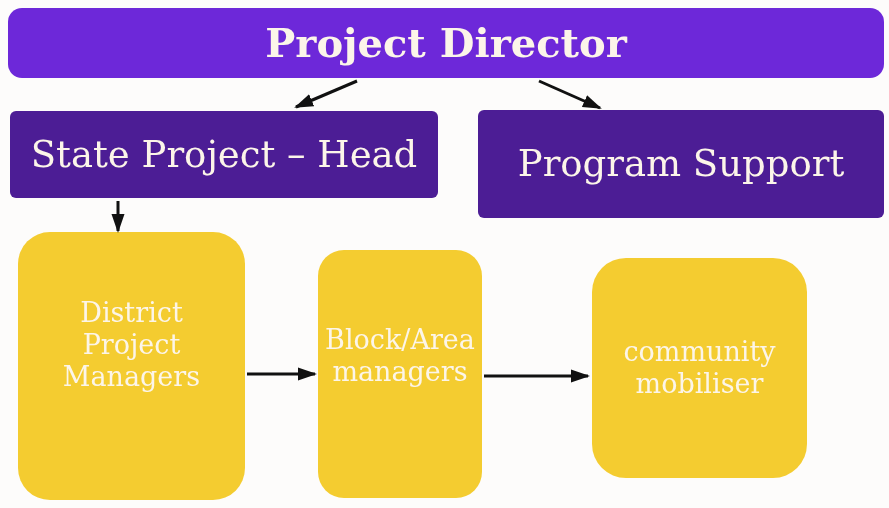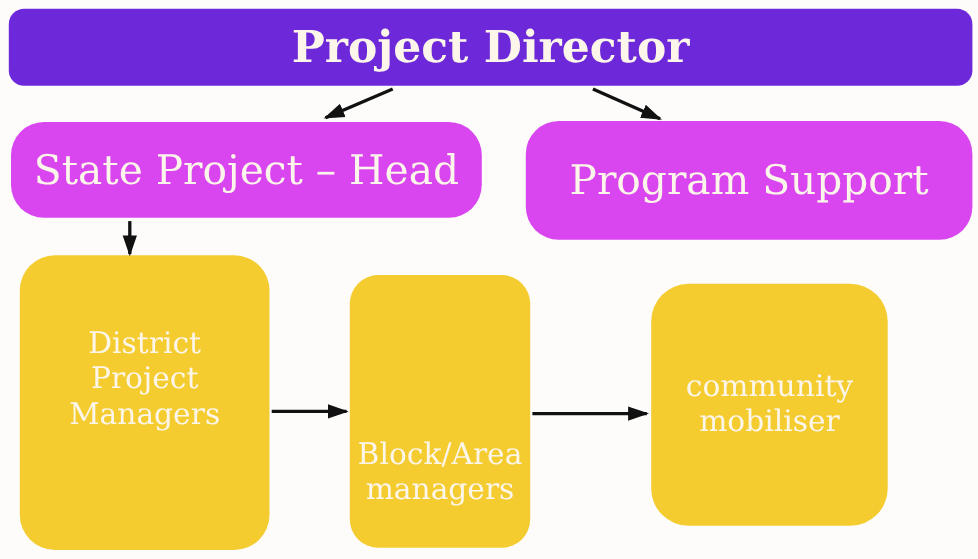--- a/index.html
+++ b/index.html
@@ -28,22 +28,22 @@
     left: 8px;
     top: 8px;
     width: 876px;
     height: 70px;
     background: #6d28d9;
     border-radius: 14px;
     font-size: 40px;
     font-weight: bold;
   }
   .node-level2 {
-    background: #d946ef;
-    border-radius: 30px;
+    background: #4c1d95;
+    border-radius: 6px;
     font-size: 37px;
   }
   #node-state-project-head {
     left: 10px;
     top: 111px;
     width: 428px;
     height: 87px;
   }
   #node-program-support {
     left: 478px;
@@ -63,21 +63,20 @@
     border-radius: 32px;
     padding: 0 10px 42px 10px;
   }
   #node-block-area-managers {
     left: 318px;
     top: 250px;
     width: 164px;
     height: 248px;
     border-radius: 26px;
     padding: 0 6px 36px 6px;
-    align-items: flex-end;
   }
   #node-community-mobiliser {
     left: 592px;
     top: 258px;
     width: 215px;
     height: 220px;
     border-radius: 34px;
     padding: 0 2px;
   }
   svg.arrow-layer {

